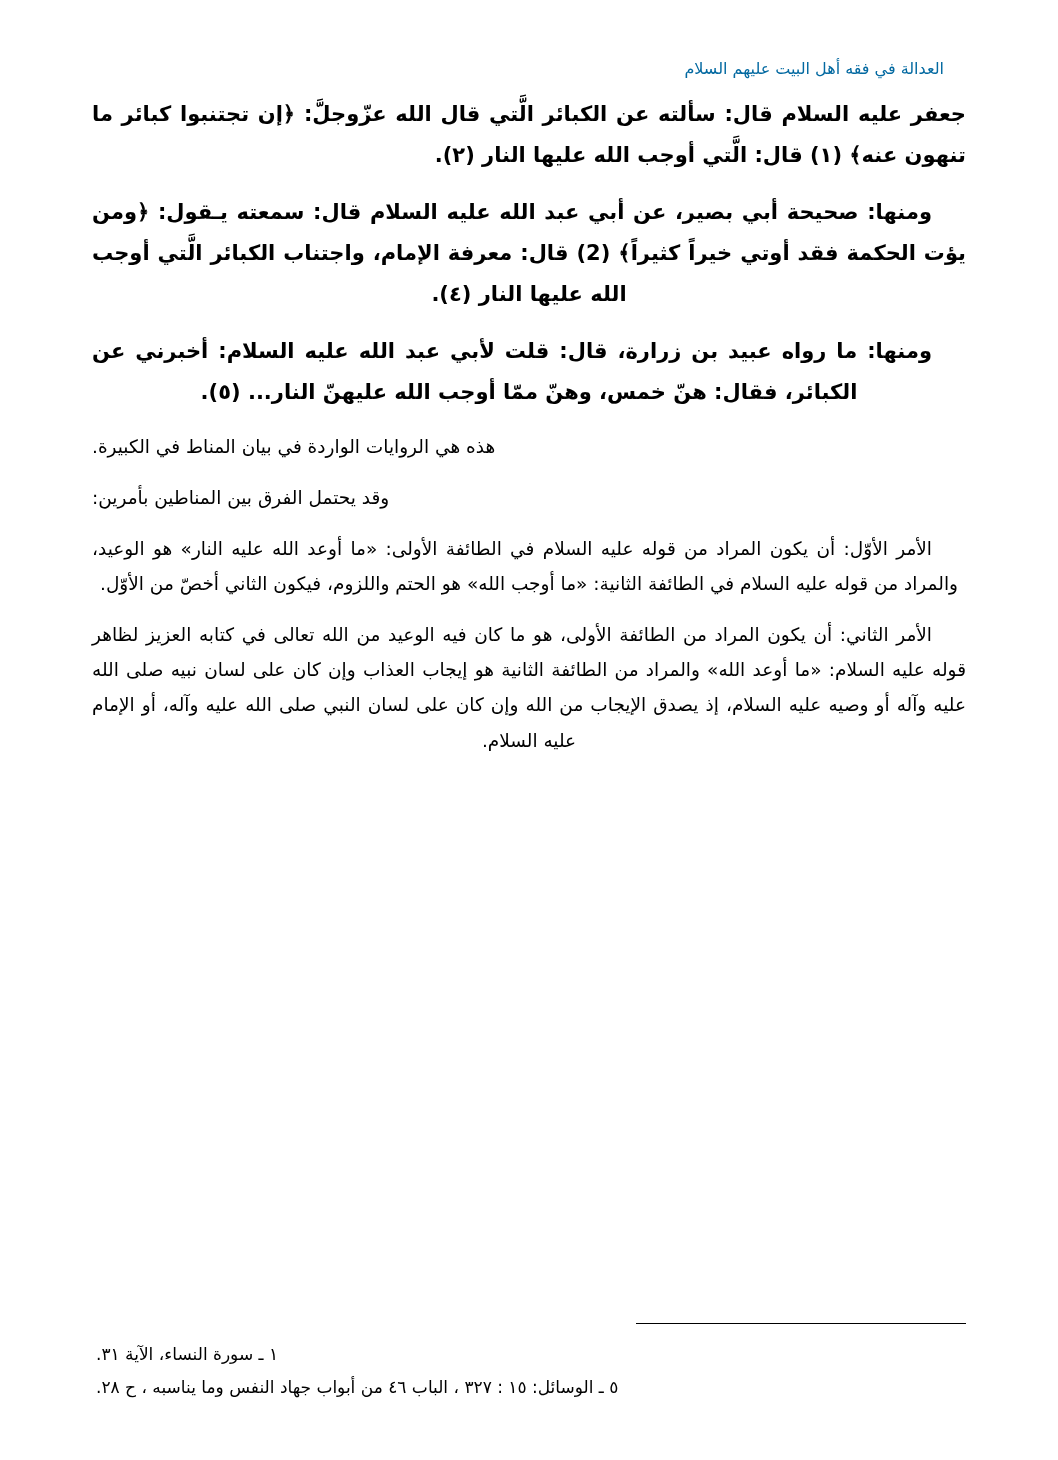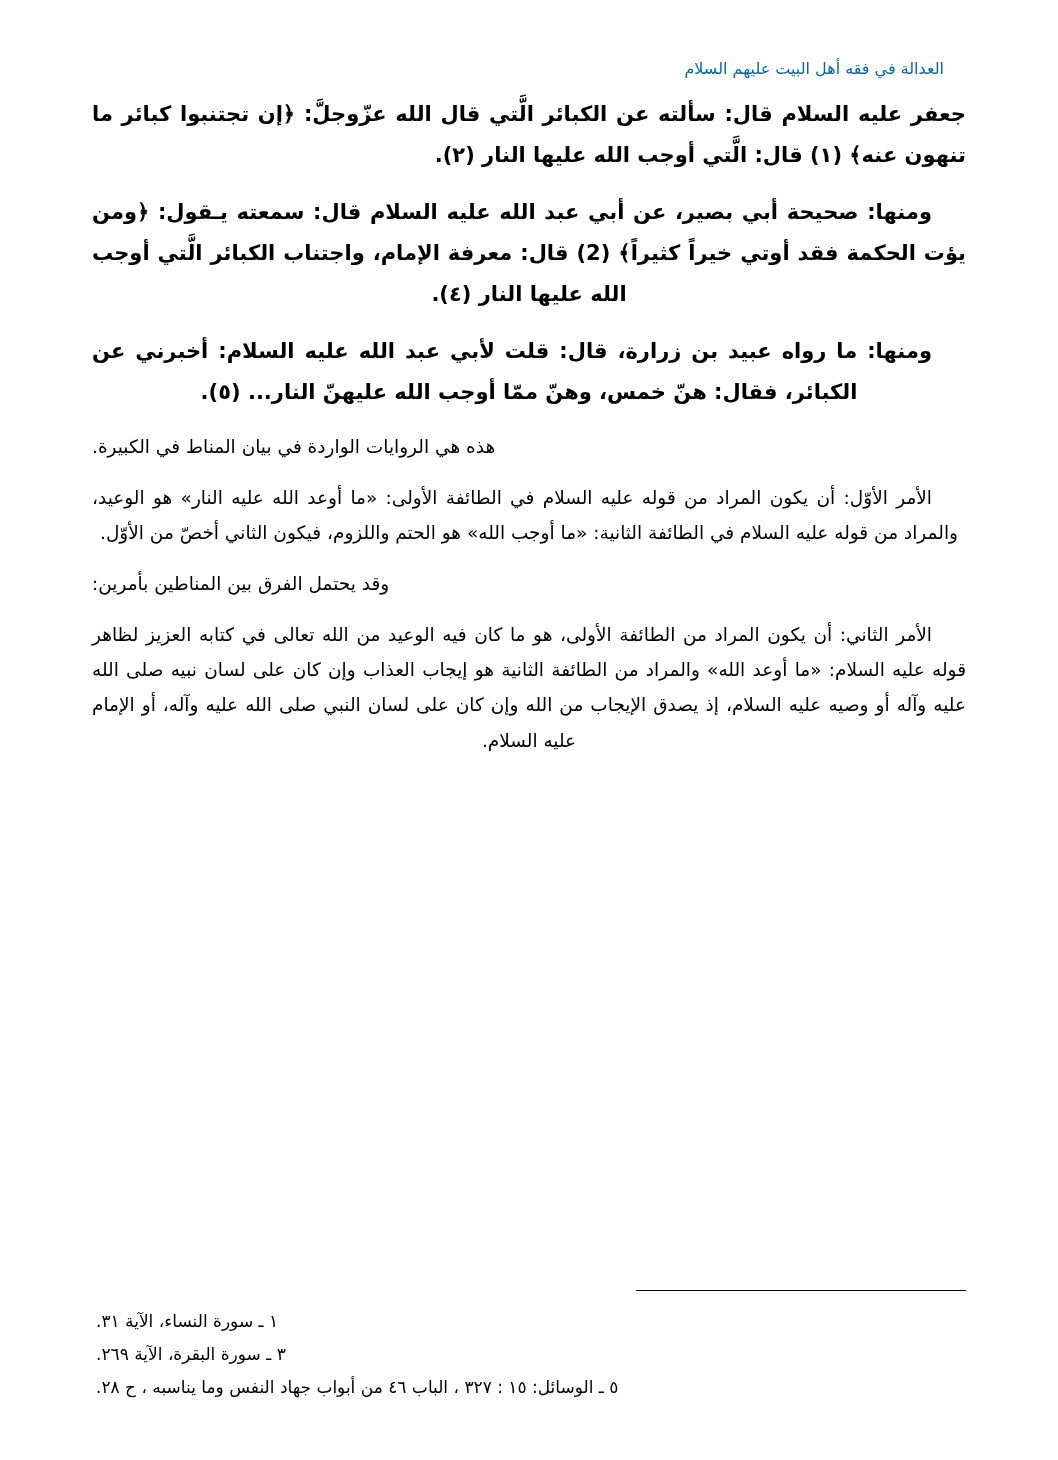--- a/index.html
+++ b/index.html
@@ -134,27 +134,26 @@
   <div class="header-row">
     <div class="header-title">العدالة في فقه أهل البيت عليهم السلام</div>
   </div>
 
 
   <div class="content">
     <p class="para bold first">جعفر عليه السلام قال: سألته عن الكبائر الَّتي قال الله عزّوجلَّ: ﴿إن تجتنبوا كبائر ما تنهون عنه﴾ (١) قال: الَّتي أوجب الله عليها النار (٢).</p>
     <p class="para bold indent">ومنها: صحيحة أبي بصير، عن أبي عبد الله عليه السلام قال: سمعته يـقول: ﴿ومن يؤت الحكمة فقد أوتي خيراً كثيراً﴾ (2) قال: معرفة الإمام، واجتناب الكبائر الَّتي أوجب الله عليها النار (٤).</p>
     <p class="para bold indent">ومنها: ما رواه عبيد بن زرارة، قال: قلت لأبي عبد الله عليه السلام: أخبرني عن الكبائر، فقال: هنّ خمس، وهنّ ممّا أوجب الله عليهنّ النار... (٥).</p>
     <p class="para small indent leftlast">هذه هي الروايات الواردة في بيان المناط في الكبيرة.</p>
+    <p class="para small indent leftlast">وقد يحتمل الفرق بين المناطين بأمرين:</p>
     <p class="para small indent centerlast">الأمر الأوّل: أن يكون المراد من قوله عليه السلام في الطائفة الأولى: «ما أوعد الله عليه النار» هو الوعيد، والمراد من قوله عليه السلام في الطائفة الثانية: «ما أوجب الله» هو الحتم واللزوم، فيكون الثاني أخصّ من الأوّل.</p>
-    <p class="para small indent leftlast">وقد يحتمل الفرق بين المناطين بأمرين:</p>
     <p class="para small indent centerlast">الأمر الثاني: أن يكون المراد من الطائفة الأولى، هو ما كان فيه الوعيد من الله تعالى في كتابه العزيز لظاهر قوله عليه السلام: «ما أوعد الله» والمراد من الطائفة الثانية هو إيجاب العذاب وإن كان على لسان نبيه صلى الله عليه وآله أو وصيه عليه السلام، إذ يصدق الإيجاب من الله وإن كان على لسان النبي صلى الله عليه وآله، أو الإمام عليه السلام.</p>
   </div>
 
   <div class="footnotes">
     <div class="fn-rule"></div>
     <ul class="fn-list">
       <li class="fn-item">١ ـ سورة النساء، الآية ٣١.</li>
-      <li class="fn-item">٣ ـ سورة البقرة، الآية ٢٦٩.</li>
       <li class="fn-item">٥ ـ الوسائل: ١٥ : ٣٢٧ ، الباب ٤٦ من أبواب جهاد النفس وما يناسبه ، ح ٢٨.</li>
     </ul>
   </div>
 
 </div>
 
 </body></html>

